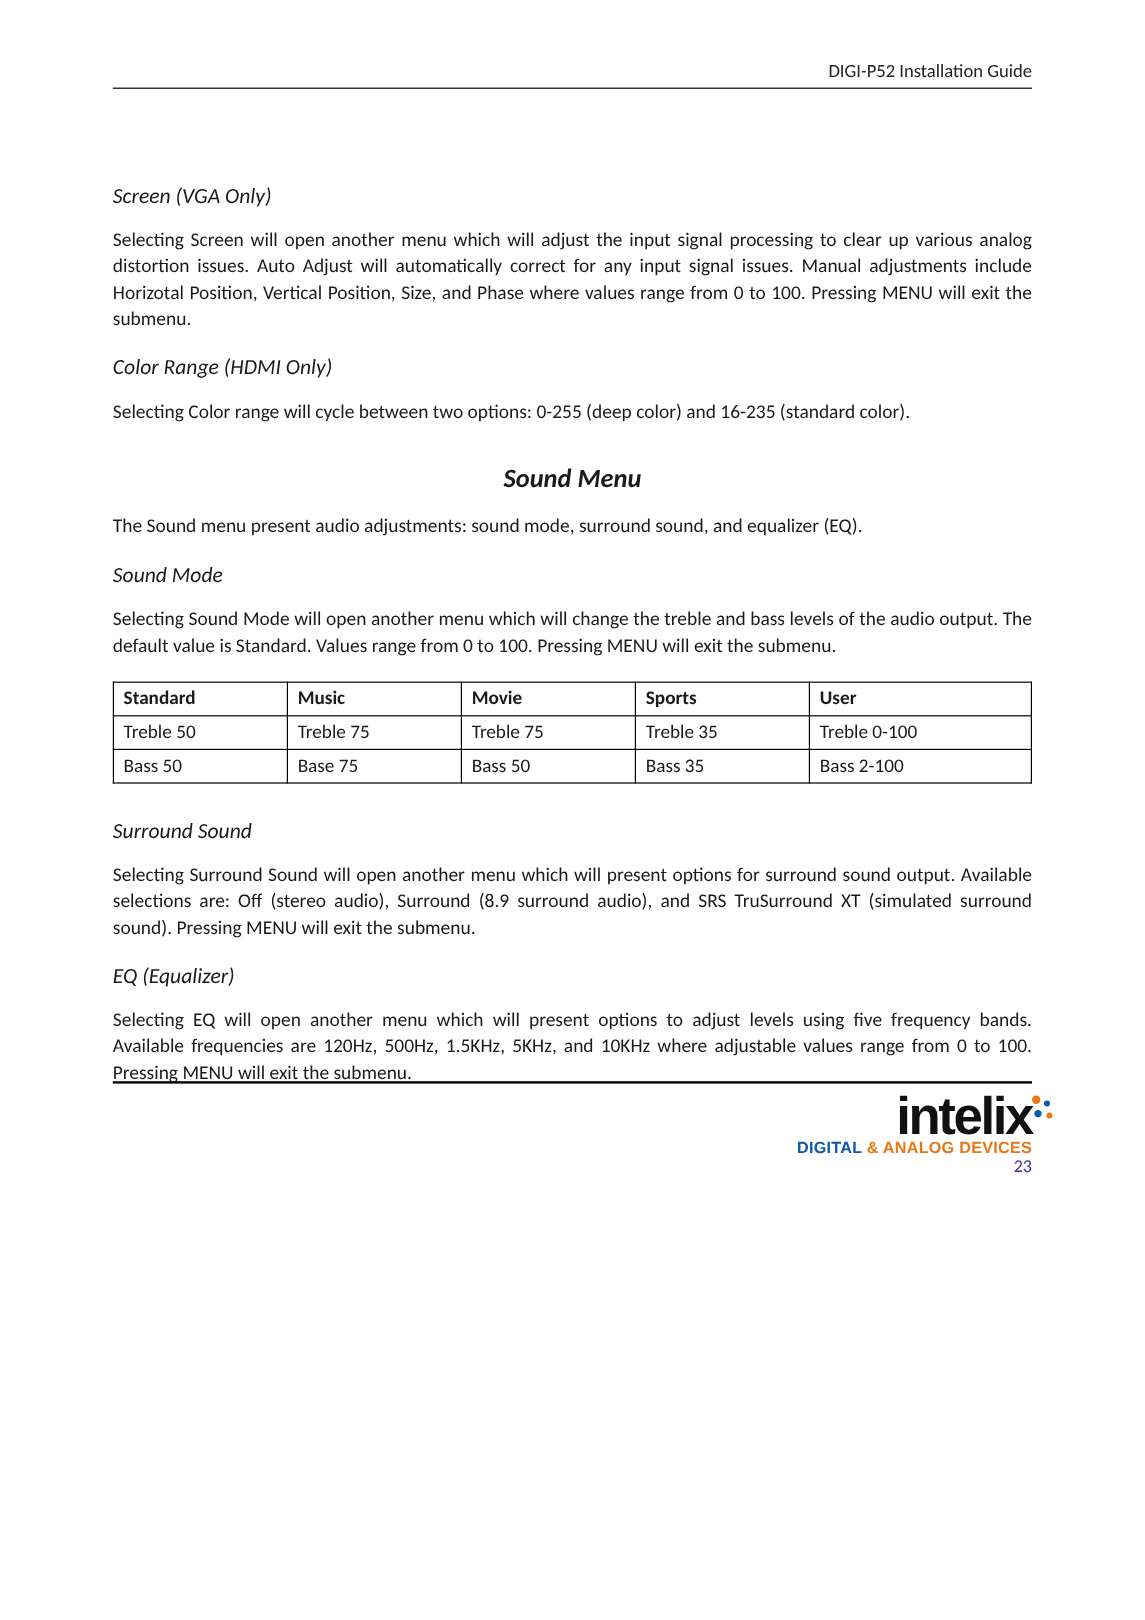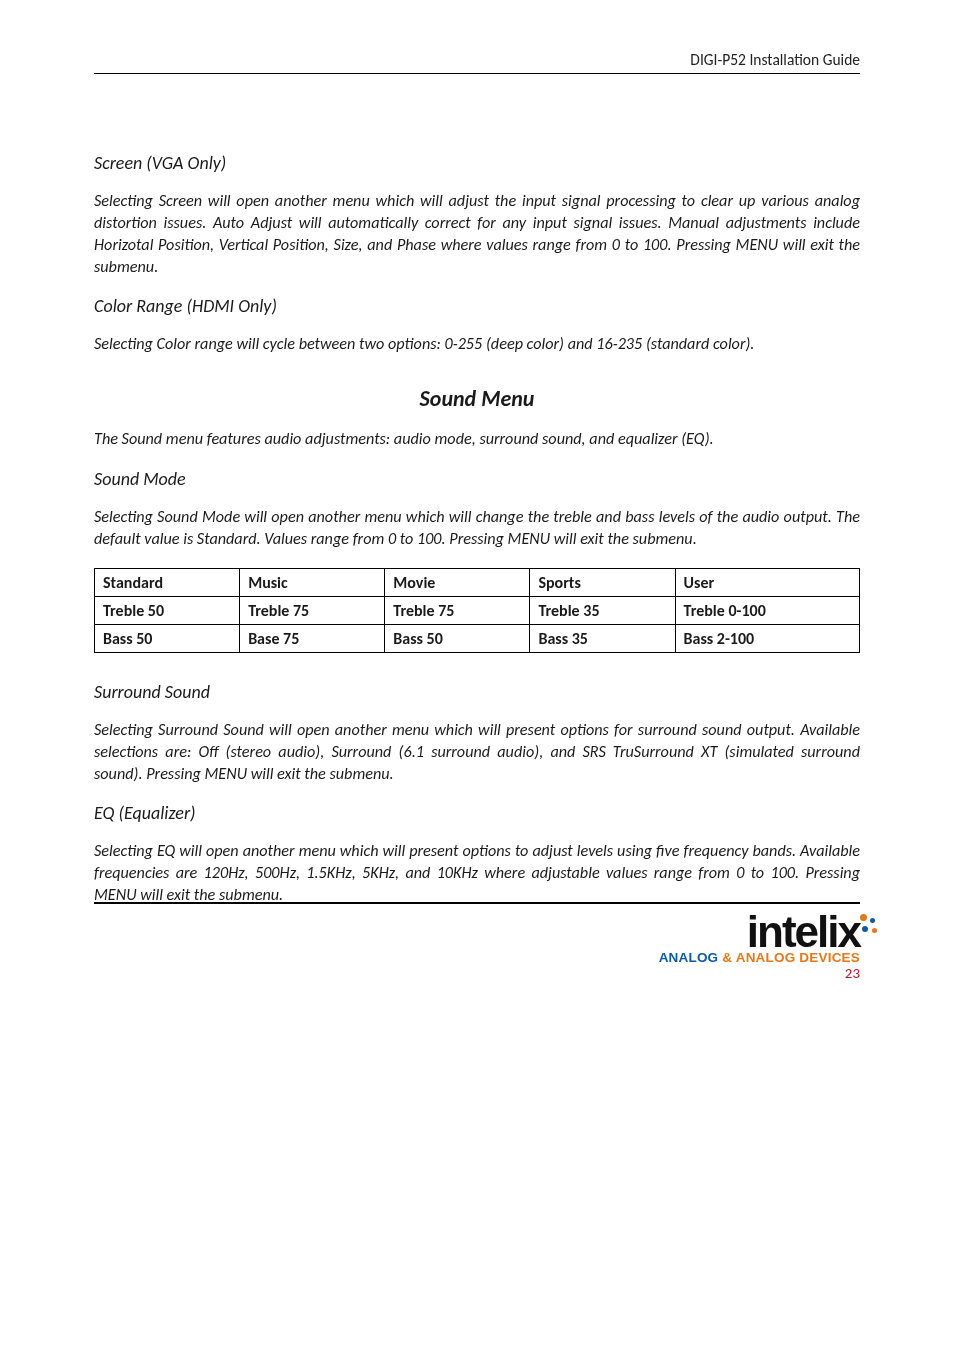--- a/index.html
+++ b/index.html
@@ -33,21 +33,20 @@
     font-size: 18px;
     color: #1a1a1a;
     margin: 0 0 12px 0;
     font-weight: 400;
   }
   .body-text {
     font-size: 16.2px;
     line-height: 1.35;
     text-align: justify;
     margin: 16px 0 18px 0;
-    font-style: italic;
   }
   .body-text.last { margin-bottom: 30px; }
   .h2-bolditalic {
     font-style: italic;
     font-weight: 700;
     font-size: 22px;
     margin: 22px 0 14px 0;
     text-align: center;
   }
   table.sound-table {
@@ -55,21 +54,21 @@
     width: 100%;
     margin: 6px 0 28px 0;
     border-radius: 26px;
   }
   table.sound-table th,
   table.sound-table td {
     border: 1px solid #000;
     padding: 4px 8px;
     font-size: 16px;
     text-align: left;
-    font-weight: 700;
+    font-weight: 400;
   }
   table.sound-table th {
     font-weight: 700;
   }
   .footer {
     position: absolute;
     left: 94px;
     right: 94px;
     bottom: 36px;
   }
@@ -111,39 +110,39 @@
     font-weight: 700;
     font-size: 13.5px;
     letter-spacing: 0.2px;
     margin-top: -2px;
   }
   .logo-sub .dg { color: #0b5aa6; }
   .logo-sub .an { color: #e67817; }
   .page-num {
     text-align: right;
     font-size: 15px;
-    color: #b91c1c;
+    color: #4c1d95;
     margin-top: -2px;
   }
 </style>
 </head>
 <body>
 
 <div class="page">
 
   <div class="header-right">DIGI-P52 Installation Guide</div>
 
   <p class="h-italic">Screen (VGA Only)</p>
   <p class="body-text">Selecting Screen will open another menu which will adjust the input signal processing to clear up various analog distortion issues. Auto Adjust will automatically correct for any input signal issues. Manual adjustments include Horizotal Position, Vertical Position, Size, and Phase where values range from 0 to 100. Pressing MENU will exit the submenu.</p>
 
   <p class="h-italic">Color Range (HDMI Only)</p>
   <p class="body-text last">Selecting Color range will cycle between two options: 0-255 (deep color) and 16-235 (standard color).</p>
 
   <p class="h2-bolditalic">Sound Menu</p>
-  <p class="body-text">The Sound menu features audio adjustments: audio mode, surround sound, and equalizer (EQ).</p>
+  <p class="body-text">The Sound menu present audio adjustments: sound mode, surround sound, and equalizer (EQ).</p>
 
   <p class="h-italic">Sound Mode</p>
   <p class="body-text">Selecting Sound Mode will open another menu which will change the treble and bass levels of the audio output. The default value is Standard. Values range from 0 to 100. Pressing MENU will exit the submenu.</p>
 
   <table class="sound-table">
     <thead>
       <tr>
         <th>Standard</th>
         <th>Music</th>
         <th>Movie</th>
@@ -163,39 +162,39 @@
         <td>Bass 50</td>
         <td>Base 75</td>
         <td>Bass 50</td>
         <td>Bass 35</td>
         <td>Bass 2-100</td>
       </tr>
     </tbody>
   </table>
 
   <p class="h-italic">Surround Sound</p>
-  <p class="body-text">Selecting Surround Sound will open another menu which will present options for surround sound output. Available selections are: Off (stereo audio), Surround (6.1 surround audio), and SRS TruSurround XT (simulated surround sound). Pressing MENU will exit the submenu.</p>
+  <p class="body-text">Selecting Surround Sound will open another menu which will present options for surround sound output. Available selections are: Off (stereo audio), Surround (8.9 surround audio), and SRS TruSurround XT (simulated surround sound). Pressing MENU will exit the submenu.</p>
 
   <p class="h-italic">EQ (Equalizer)</p>
   <p class="body-text">Selecting EQ will open another menu which will present options to adjust levels using five frequency bands. Available frequencies are 120Hz, 500Hz, 1.5KHz, 5KHz, and 10KHz where adjustable values range from 0 to 100. Pressing MENU will exit the submenu.</p>
 
   <div class="footer">
     <div class="footer-rule"></div>
     <div class="logo-wrap">
       <div class="logo">
         <div class="logo-main">
           <span>intelix</span>
           <span class="logo-dots">
             <span class="dot o" style="width:7px;height:7px;left:0;top:0;"></span>
             <span class="dot b" style="width:5px;height:5px;left:10px;top:4px;"></span>
             <span class="dot b" style="width:6px;height:6px;left:2px;top:12px;"></span>
             <span class="dot o" style="width:5px;height:5px;left:12px;top:14px;"></span>
           </span>
         </div>
         <div class="logo-sub">
-          <span class="dg">ANALOG </span><span class="an">&amp; ANALOG DEVICES</span>
+          <span class="dg">DIGITAL </span><span class="an">&amp; ANALOG DEVICES</span>
         </div>
       </div>
     </div>
     <div class="page-num">23</div>
   </div>
 
 </div>
 
 </body></html>

